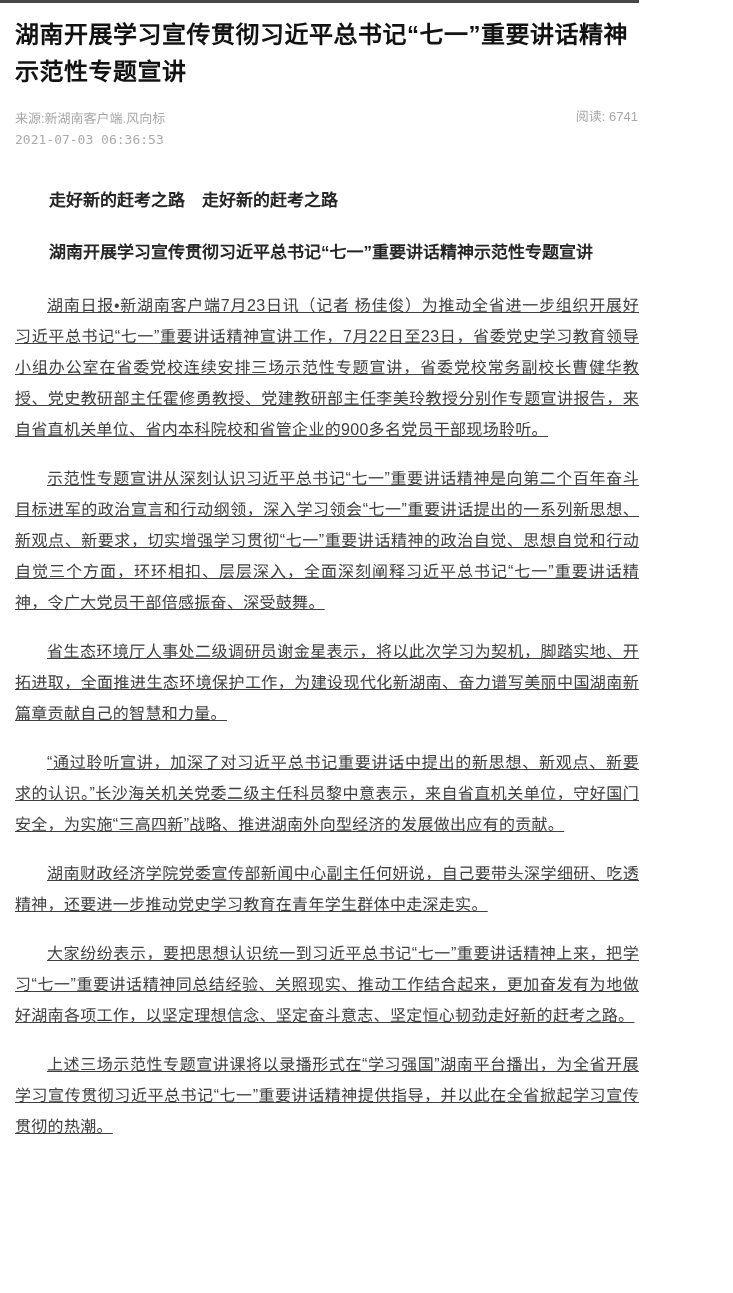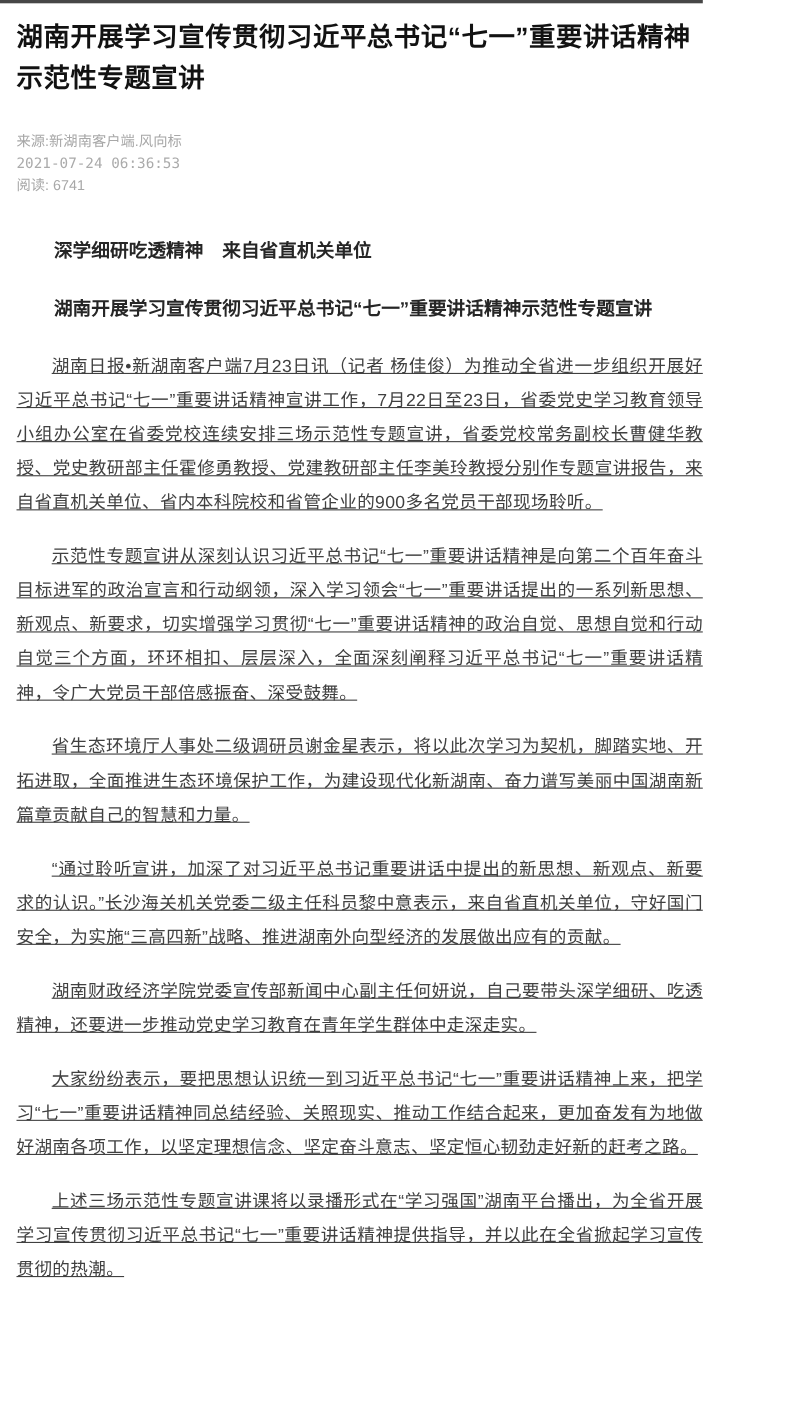--- a/index.html
+++ b/index.html
@@ -21,22 +21,21 @@
     font-size: 24px;
     line-height: 37px;
     font-weight: bold;
     color: #121212;
     letter-spacing: 0.5px;
   }
   .meta-row {
     display: flex;
     justify-content: space-between;
     align-items: flex-start;
-    margin: 28px 0 0 15px;
-    flex-direction: column;
+    margin: 18px 0 0 15px;
   }
   .meta-left { color: #a8a8a8; font-size: 13px; line-height: 21px; }
   .meta-source { }
   .meta-datetime { font-family: "DejaVu Sans Mono", "Liberation Mono", monospace; font-size: 13px; color: #ababab; }
   .meta-right {
     color: #a8a8a8;
     font-size: 13px;
     line-height: 18px;
     white-space: nowrap;
     padding-right: 1px;
@@ -69,27 +68,27 @@
 <body>
 
 <div class="page">
   <div class="top-bar"></div>
 
   <h1 class="article-title">湖南开展学习宣传贯彻习近平总书记“七一”重要讲话精神示范性专题宣讲</h1>
 
   <div class="meta-row">
     <div class="meta-left">
       <div class="meta-source">来源:新湖南客户端.风向标</div>
-      <div class="meta-datetime">2021-07-24 06:36:53</div>
+      <div class="meta-datetime">2021-07-03 06:36:53</div>
     </div>
     <div class="meta-right">阅读: 6741</div>
   </div>
 
   <div class="article-body">
-    <p class="subhead">深学细研吃透精神　来自省直机关单位</p>
+    <p class="subhead">走好新的赶考之路　走好新的赶考之路</p>
     <p class="subhead">湖南开展学习宣传贯彻习近平总书记“七一”重要讲话精神示范性专题宣讲</p>
 
     <p class="para">湖南日报•新湖南客户端7月23日讯（记者 杨佳俊）为推动全省进一步组织开展好习近平总书记“七一”重要讲话精神宣讲工作，7月22日至23日，省委党史学习教育领导小组办公室在省委党校连续安排三场示范性专题宣讲，省委党校常务副校长曹健华教授、党史教研部主任霍修勇教授、党建教研部主任李美玲教授分别作专题宣讲报告，来自省直机关单位、省内本科院校和省管企业的900多名党员干部现场聆听。</p>
     <p class="para">示范性专题宣讲从深刻认识习近平总书记“七一”重要讲话精神是向第二个百年奋斗目标进军的政治宣言和行动纲领，深入学习领会“七一”重要讲话提出的一系列新思想、新观点、新要求，切实增强学习贯彻“七一”重要讲话精神的政治自觉、思想自觉和行动自觉三个方面，环环相扣、层层深入，全面深刻阐释习近平总书记“七一”重要讲话精神，令广大党员干部倍感振奋、深受鼓舞。</p>
     <p class="para">省生态环境厅人事处二级调研员谢金星表示，将以此次学习为契机，脚踏实地、开拓进取，全面推进生态环境保护工作，为建设现代化新湖南、奋力谱写美丽中国湖南新篇章贡献自己的智慧和力量。</p>
     <p class="para">“通过聆听宣讲，加深了对习近平总书记重要讲话中提出的新思想、新观点、新要求的认识。”长沙海关机关党委二级主任科员黎中意表示，来自省直机关单位，守好国门安全，为实施“三高四新”战略、推进湖南外向型经济的发展做出应有的贡献。</p>
     <p class="para">湖南财政经济学院党委宣传部新闻中心副主任何妍说，自己要带头深学细研、吃透精神，还要进一步推动党史学习教育在青年学生群体中走深走实。</p>
     <p class="para">大家纷纷表示，要把思想认识统一到习近平总书记“七一”重要讲话精神上来，把学习“七一”重要讲话精神同总结经验、关照现实、推动工作结合起来，更加奋发有为地做好湖南各项工作，以坚定理想信念、坚定奋斗意志、坚定恒心韧劲走好新的赶考之路。</p>
     <p class="para">上述三场示范性专题宣讲课将以录播形式在“学习强国”湖南平台播出，为全省开展学习宣传贯彻习近平总书记“七一”重要讲话精神提供指导，并以此在全省掀起学习宣传贯彻的热潮。</p>
   </div>

